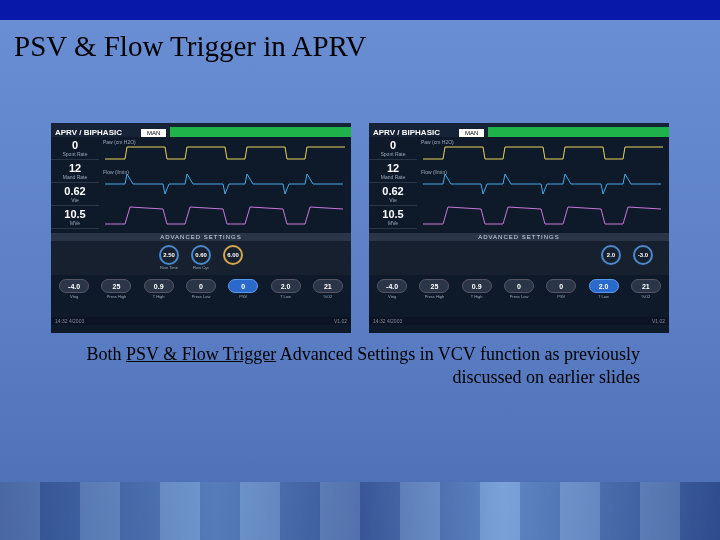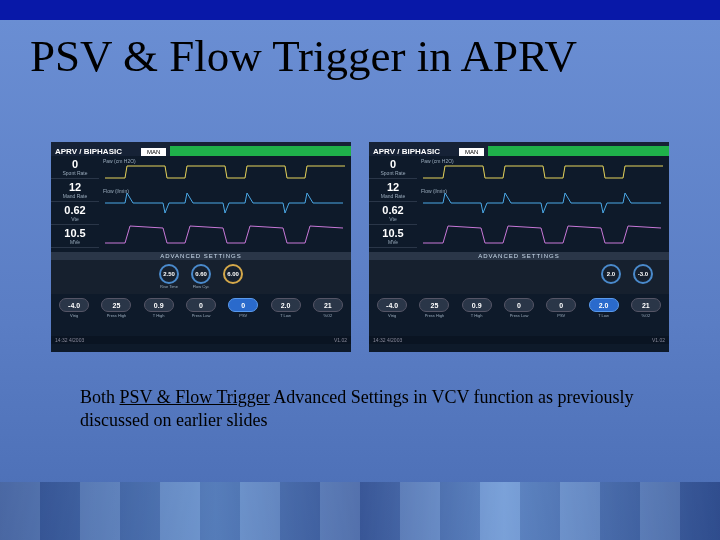--- a/index.html
+++ b/index.html
@@ -4,21 +4,21 @@
 <style>
   * { box-sizing: border-box; margin: 0; padding: 0; }
   body {
     width: 720px; height: 540px;
     background: linear-gradient(180deg, #6b8fd4 0%, #5a7dc4 60%, #4a6db4 100%);
     font-family: "Times New Roman", serif;
     position: relative; overflow: hidden;
   }
   .title-bar { background: #0818a8; height: 20px; }
   .title {
-    color: #000; font-size: 45px; padding: 10px 14px; font-weight: normal; margin-left: 16px;
+    color: #000; font-size: 29px; padding: 10px 14px; font-weight: normal;
   }
   .panels {
     display: flex; gap: 18px; justify-content: center; margin-top: 50px; padding: 0 30px;
   }
   .vent {
     width: 300px; height: 210px; background: #0e1a2a; color: #dde; position: relative;
     font-family: Arial, sans-serif; font-size: 6px;
   }
   .vent-hdr {
     display: flex; align-items: flex-end; height: 14px; background: #162236;
@@ -49,21 +49,21 @@
   .cap {
     width: 30px; height: 14px; border-radius: 7px; background: #2a3648;
     display: flex; align-items: center; justify-content: center; font-size: 7px; color: #fff; font-weight: bold;
     border: 1px solid #556;
   }
   .cap.active { background: #2a6acc; border-color: #5a9aec; }
   .dial-b .dl { font-size: 4px; color: #9ab; text-align: center; margin-top: 1px; }
   .stat { display: flex; justify-content: space-between; padding: 1px 4px; font-size: 5px; color: #889; background: #0a1422; }
   .caption {
     color: #000; font-size: 18px; font-family: "Times New Roman", serif;
-    padding: 34px 80px 0 80px; line-height: 1.3;
+    padding: 10px 80px 0 80px; line-height: 1.3; text-align: right;
   }
   .u { text-decoration: underline; }
   .footer-band {
     position: absolute; bottom: 0; left: 0; right: 0; height: 58px;
     background: linear-gradient(90deg, #2a4a8a, #6a9ad4 30%, #3a5a9a 50%, #7aaae4 70%, #2a4a8a);
     opacity: 0.7;
   }
   .footer-band::before {
     content: ""; position: absolute; inset: 0;
     background: repeating-linear-gradient(90deg, rgba(255,255,255,0.15) 0 40px, rgba(0,0,50,0.15) 40px 80px);

